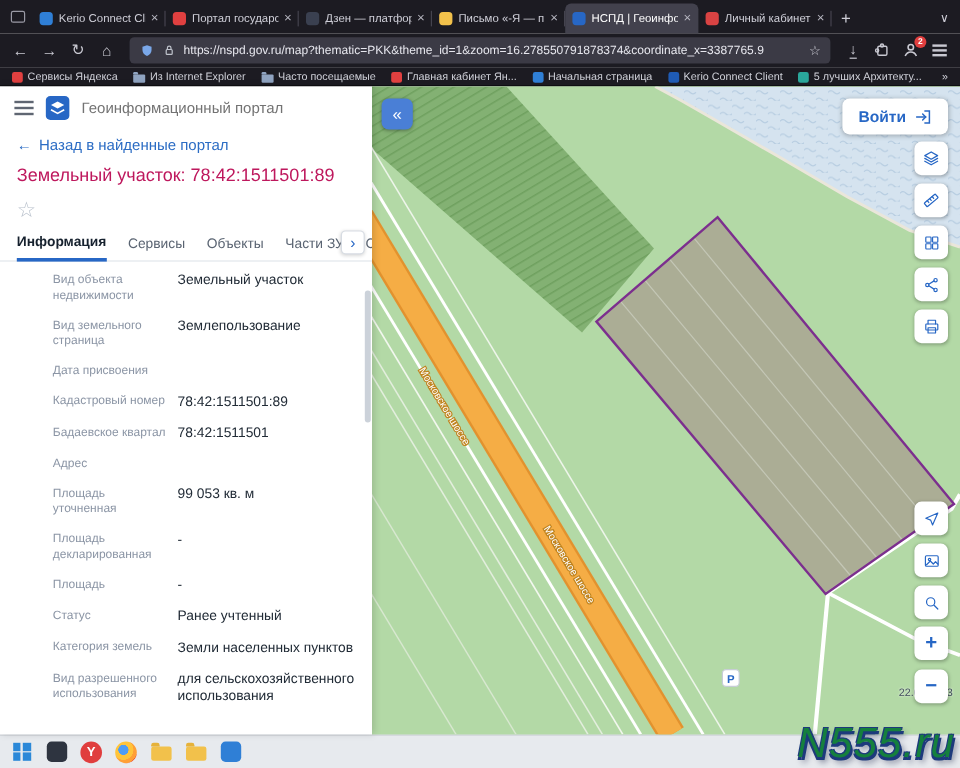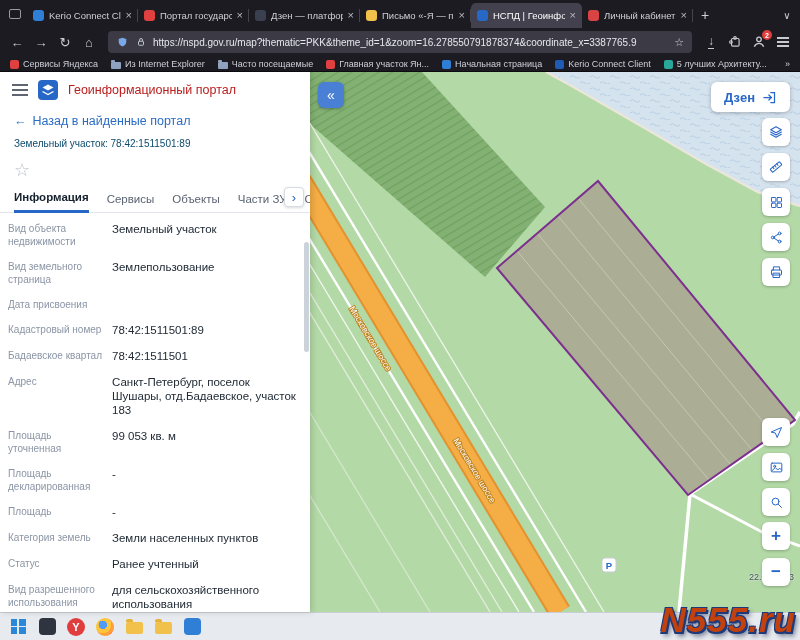--- a/index.html
+++ b/index.html
@@ -41,45 +41,45 @@
   .bm.other { margin-left:auto; }
 
   
   .content { display:flex; height:540px; }
 
   
   .panel { width:310px; height:540px; background:#fff; position:relative; z-index:2; box-shadow:2px 0 6px rgba(0,0,0,.15); overflow:hidden; }
   .phead { height:36px; display:flex; align-items:center; gap:10px; padding:0 12px; }
   .hamb { display:flex; flex-direction:column; gap:3px; }
   .hamb i { width:16px; height:2px; background:#5f6672; display:block; }
-  .ptitle { font-size:12.5px; color:#b91c1c;text-align:right; }
+  .ptitle { font-size:12.5px; color:#737373;text-align:right; }
   .backlink { display:flex; align-items:center; gap:6px; color:#2b6cc4; font-size:12.5px; padding:6px 14px 2px; }
-  .objtitle { font-size:10px; color:#0c4a6e; padding:8px 14px 2px; font-weight:500; }
+  .objtitle { font-size:15px; color:#be185d; padding:8px 14px 2px; font-weight:500; }
   .favstar { font-size:18px; color:#b9c1cc; padding:8px 14px 0; }
   .ptabs { display:flex; align-items:flex-end; gap:18px; padding:8px 30px 0 14px; border-bottom:1px solid #e2e6ec; position:relative; height:32px; }
   .ptab { font-size:11.5px; color:#5a6472; padding-bottom:7px; white-space:nowrap; }
   .ptab.active { color:#16212e; font-weight:bold; border-bottom:3px solid #2767c5; margin-bottom:-1px; }
   .ptab-more { position:absolute; right:6px; bottom:5px; width:20px; height:20px; background:#fff; border:1px solid #d7dce3; border-radius:4px; box-shadow:0 1px 3px rgba(0,0,0,.15); color:#2767c5; font-size:13px; display:flex; align-items:center; justify-content:center; }
-  .fields { padding:9px 12px 0 8px; }
+  .fields { padding:9px 12px 0 8px;margin-left:36px; }
   .field { display:flex; align-items:flex-start; margin-bottom:12px; }
   .flabel { width:96px; flex:none; font-size:10px; line-height:13px; color:#8b95a5; }
   .fvalue { flex:1; font-size:11.5px; line-height:14px; color:#212b36; padding-left:8px; }
   .pscroll { position:absolute; right:1px; top:170px; width:5px; height:110px; background:#ccd2da; border-radius:3px; }
 
   
   .map { position:relative; flex:1; height:540px; background:#b3d9a6; overflow:hidden; }
   .map svg.base { position:absolute; left:0; top:0; }
   .collapse-btn { position:absolute; left:8px; top:10px; width:26px; height:26px; background:#4a7fd6; color:#fff; border-radius:6px; display:flex; align-items:center; justify-content:center; font-size:14px; box-shadow:0 1px 3px rgba(0,0,0,.3); z-index:5; }
   .login-btn { position:absolute; right:10px; top:10px; height:30px; background:#fff; border-radius:6px; display:flex; align-items:center; gap:7px; padding:0 13px; color:#2767c5; font-size:13px; font-weight:bold; box-shadow:0 1px 4px rgba(0,0,0,.25); z-index:5; }
   .mtool { position:absolute; right:10px; width:28px; height:28px; background:#fff; border-radius:6px; box-shadow:0 1px 3px rgba(0,0,0,.25); display:flex; align-items:center; justify-content:center; color:#2767c5; z-index:5; }
   .mtool svg { stroke:#2767c5; fill:none; stroke-width:1.6; stroke-linecap:round; stroke-linejoin:round; }
   .mtool.txt { font-size:17px; font-weight:bold; }
   .map-date { position:absolute; right:6px; top:500px; font-size:9px; color:#44505e; text-shadow:0 0 2px #fff; z-index:4; }
 
-  .watermark { position:absolute; right:4px; bottom:0px; z-index:99; font-size:35px; font-weight:bold; font-style:italic; color:#c2410c; letter-spacing:1px;
+  .watermark { position:absolute; right:4px; bottom:0px; z-index:99; font-size:35px; font-weight:normal; font-style:italic; color:#15803d; letter-spacing:1px;
     text-shadow:2px 2px 0 #1d3a7c, -1px -1px 0 #1d3a7c, 1px -1px 0 #1d3a7c, -1px 2px 0 #1d3a7c, 3px 4px 5px rgba(10,20,60,.6); }
 
   
   .taskbar { height:28px; background:#e7eaee; border-top:1px solid #c9ced5; display:flex; align-items:center; gap:9px; padding:0 8px; }
   .tbi { width:20px; height:20px; display:flex; align-items:center; justify-content:center; flex:none; }
   .win { width:15px; height:15px; display:grid; grid-template-columns:1fr 1fr; grid-template-rows:1fr 1fr; gap:1.5px; }
   .win i { background:#2b88d8; display:block; }
   .appdark { width:17px; height:17px; background:#2e3440; border-radius:4px; }
   .yicon { width:18px; height:18px; background:#e03e3e; border-radius:50%; color:#fff; font-size:11px; font-weight:bold; display:flex; align-items:center; justify-content:center; }
   .ffx { width:18px; height:18px; border-radius:50%; background:radial-gradient(circle at 38% 38%, #4e9cf5 0 26%, #ffc43a 28% 52%, #ff9f36 54% 72%, #f0582a 74% 100%); }
@@ -180,21 +180,21 @@
     <span class="bm">
         <span class="bmfolder"></span>
         <span>Из Internet Explorer</span>
       </span>
     <span class="bm">
         <span class="bmfolder"></span>
         <span>Часто посещаемые</span>
       </span>
     <span class="bm">
         <span class="bmdot" style="background:#e04040"></span>
-        <span>Главная участок Ян...</span>
+        <span>Главная кабинет Ян...</span>
       </span>
     <span class="bm">
         <span class="bmdot" style="background:#2f7fd6"></span>
         <span>Начальная страница</span>
       </span>
     <span class="bm">
         <span class="bmdot" style="background:#1f5bb5"></span>
         <span>Kerio Connect Client</span>
       </span>
     <span class="bm">
@@ -251,41 +251,40 @@
         <div class="field">
             <div class="flabel">Кадастровый номер</div>
             <div class="fvalue">78:42:1511501:89</div>
           </div>
         <div class="field">
             <div class="flabel">Бадаевское квартал</div>
             <div class="fvalue">78:42:1511501</div>
           </div>
         <div class="field">
             <div class="flabel">Адрес</div>
-            <div class="fvalue">Санкт-Петербург, поселок Шушары, отд.Бадаевское, участок 183</div>
           </div>
         <div class="field">
             <div class="flabel">Площадь уточненная</div>
             <div class="fvalue">99 053 кв. м</div>
           </div>
         <div class="field">
             <div class="flabel">Площадь декларированная</div>
             <div class="fvalue">-</div>
           </div>
         <div class="field">
             <div class="flabel">Площадь</div>
             <div class="fvalue">-</div>
           </div>
         <div class="field">
+            <div class="flabel">Статус</div>
+            <div class="fvalue">Ранее учтенный</div>
+          </div>
+        <div class="field">
             <div class="flabel">Категория земель</div>
             <div class="fvalue">Земли населенных пунктов</div>
-          </div>
-        <div class="field">
-            <div class="flabel">Статус</div>
-            <div class="fvalue">Ранее учтенный</div>
           </div>
         <div class="field">
             <div class="flabel">Вид разрешенного использования</div>
             <div class="fvalue">для сельскохозяйственного использования</div>
           </div>
       </div>
       <div class="pscroll"></div>
     </div>
 
     <div class="map">
@@ -338,21 +337,21 @@
         <text x="162" y="400" transform="rotate(59 162 400)" text-anchor="middle" font-size="8.5" fill="#ffffff" stroke="#c0841f" stroke-width="2" paint-order="stroke" font-family="Liberation Sans, DejaVu Sans, sans-serif">Московское шоссе</text>
 
         <g>
           <rect x="292" y="486" width="14" height="14" rx="3" fill="#ffffff" stroke="#c7cdd6"></rect>
           <text x="299" y="497" text-anchor="middle" font-size="9.5" font-weight="bold" fill="#2767c5" font-family="Liberation Sans, DejaVu Sans, sans-serif">P</text>
         </g>
       </svg>
 
       <div class="collapse-btn">«</div>
       <div class="login-btn">
-        <span>Дзен</span>
+        <span>Войти</span>
         <svg width="15" height="15" viewBox="0 0 24 24" fill="none" stroke="#2767c5" stroke-width="2" stroke-linecap="round">
           <path d="M14 4h6v16h-6"></path>
             <path d="M3 12h12"></path>
             <path d="M11 8l4 4-4 4"></path>
         </svg>
       </div>
 
       <div class="mtool" style="top:46px">
         <svg width="16" height="16" viewBox="0 0 24 24">
             <path d="M12 4l8 4.5L12 13 4 8.5z"></path>

